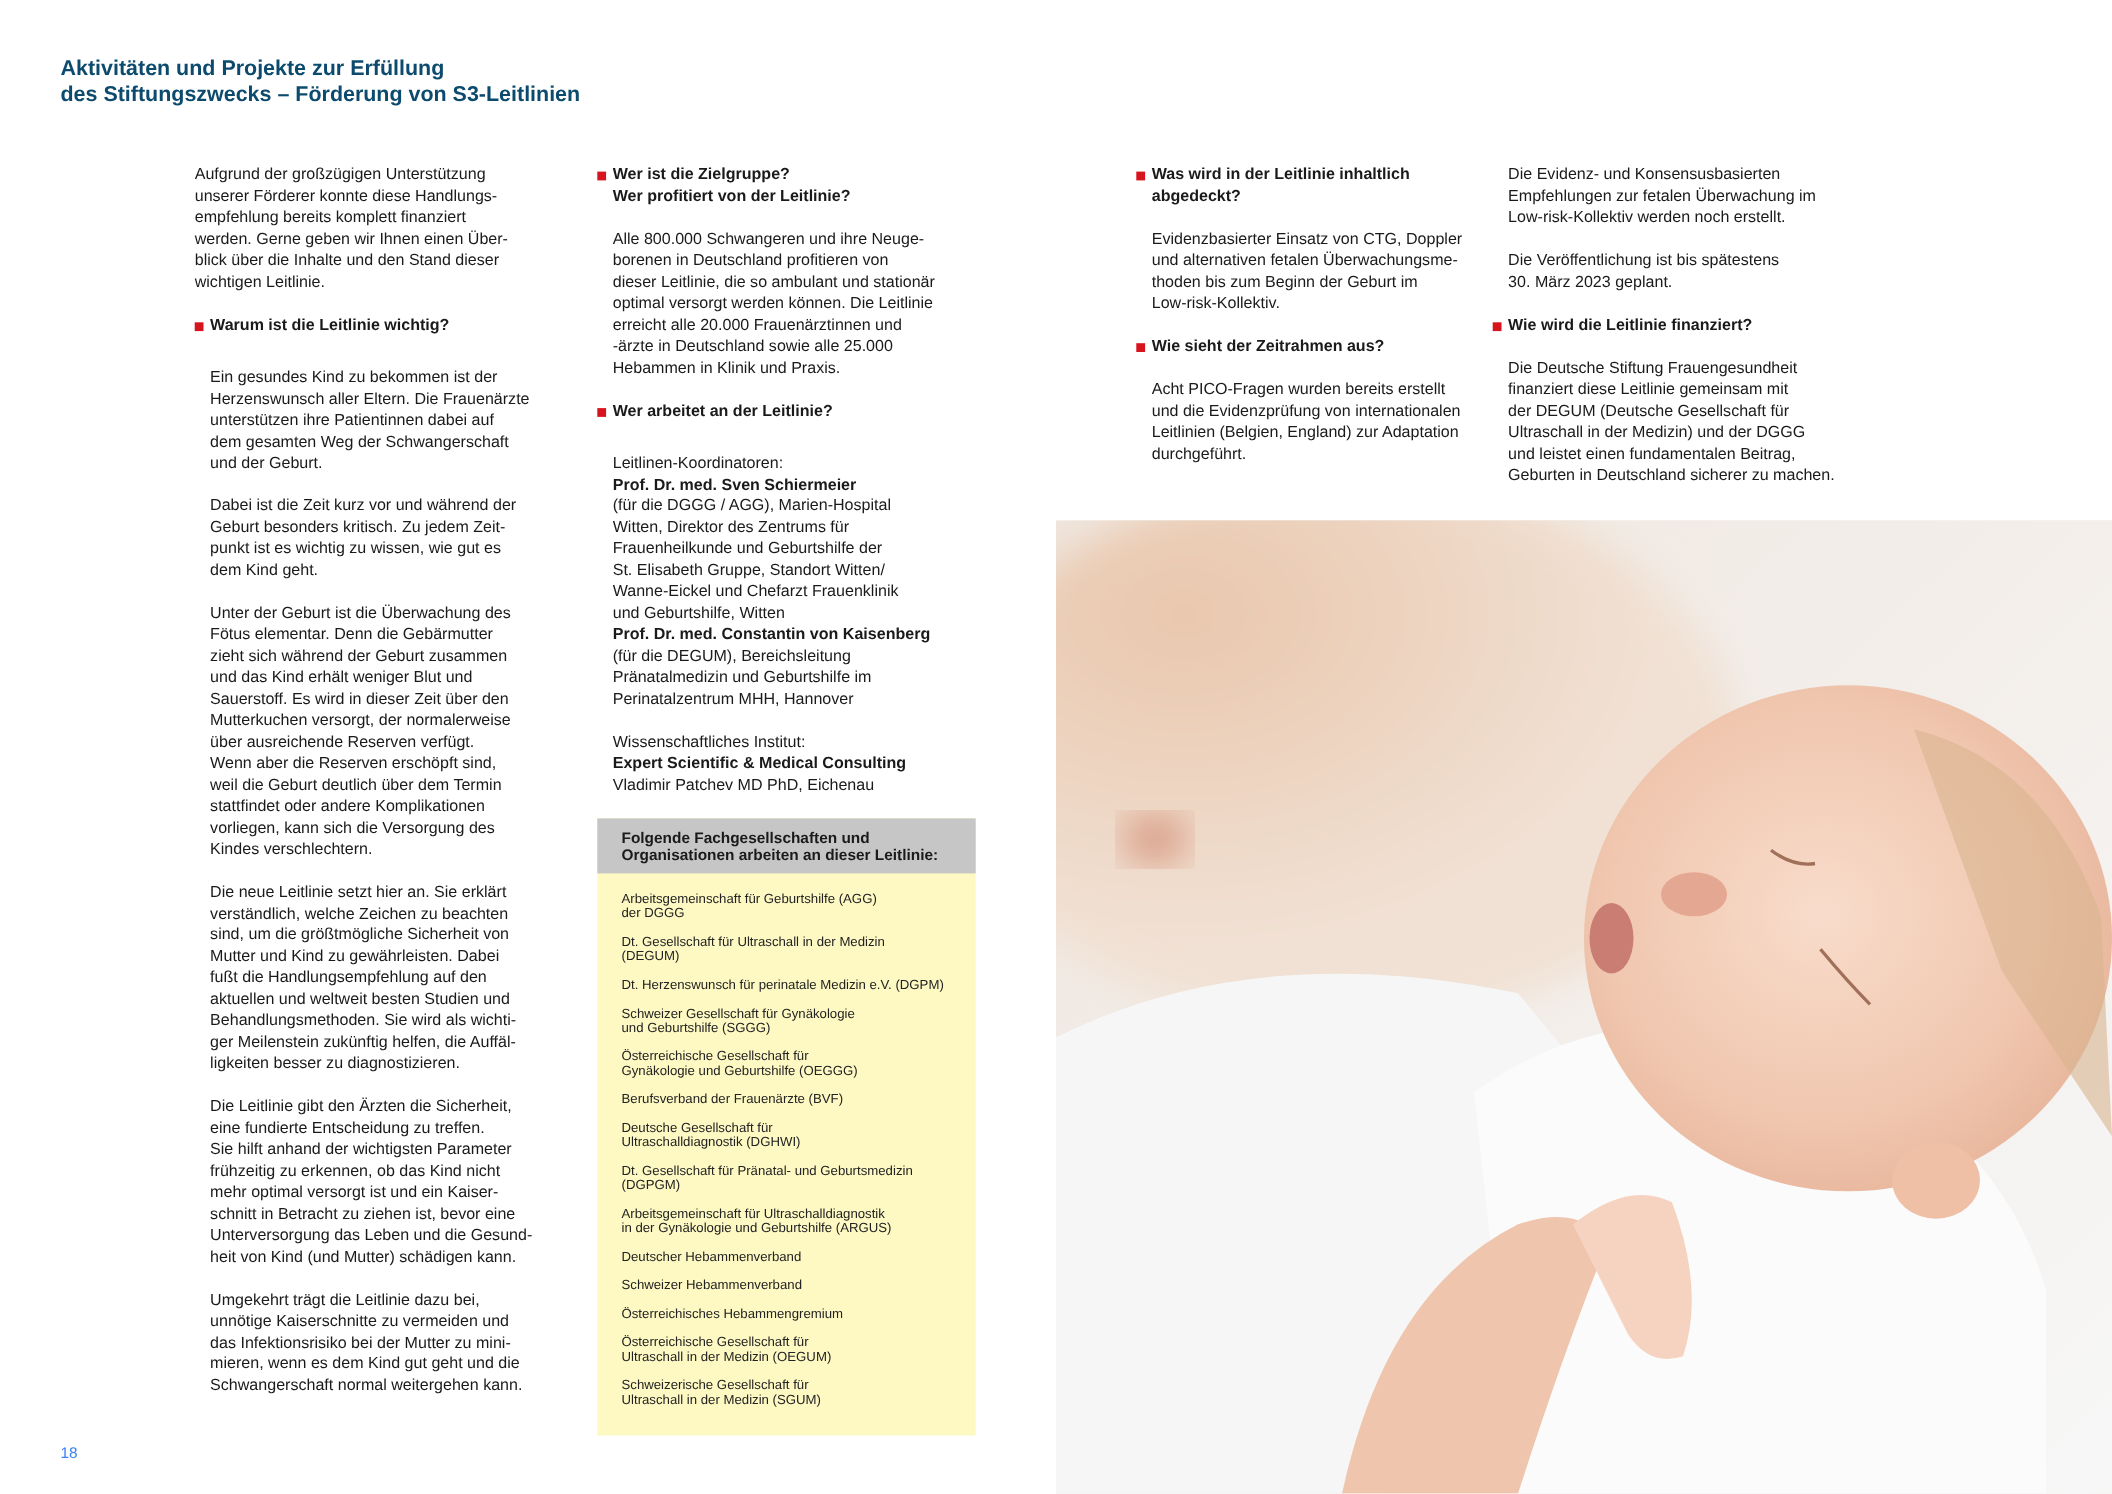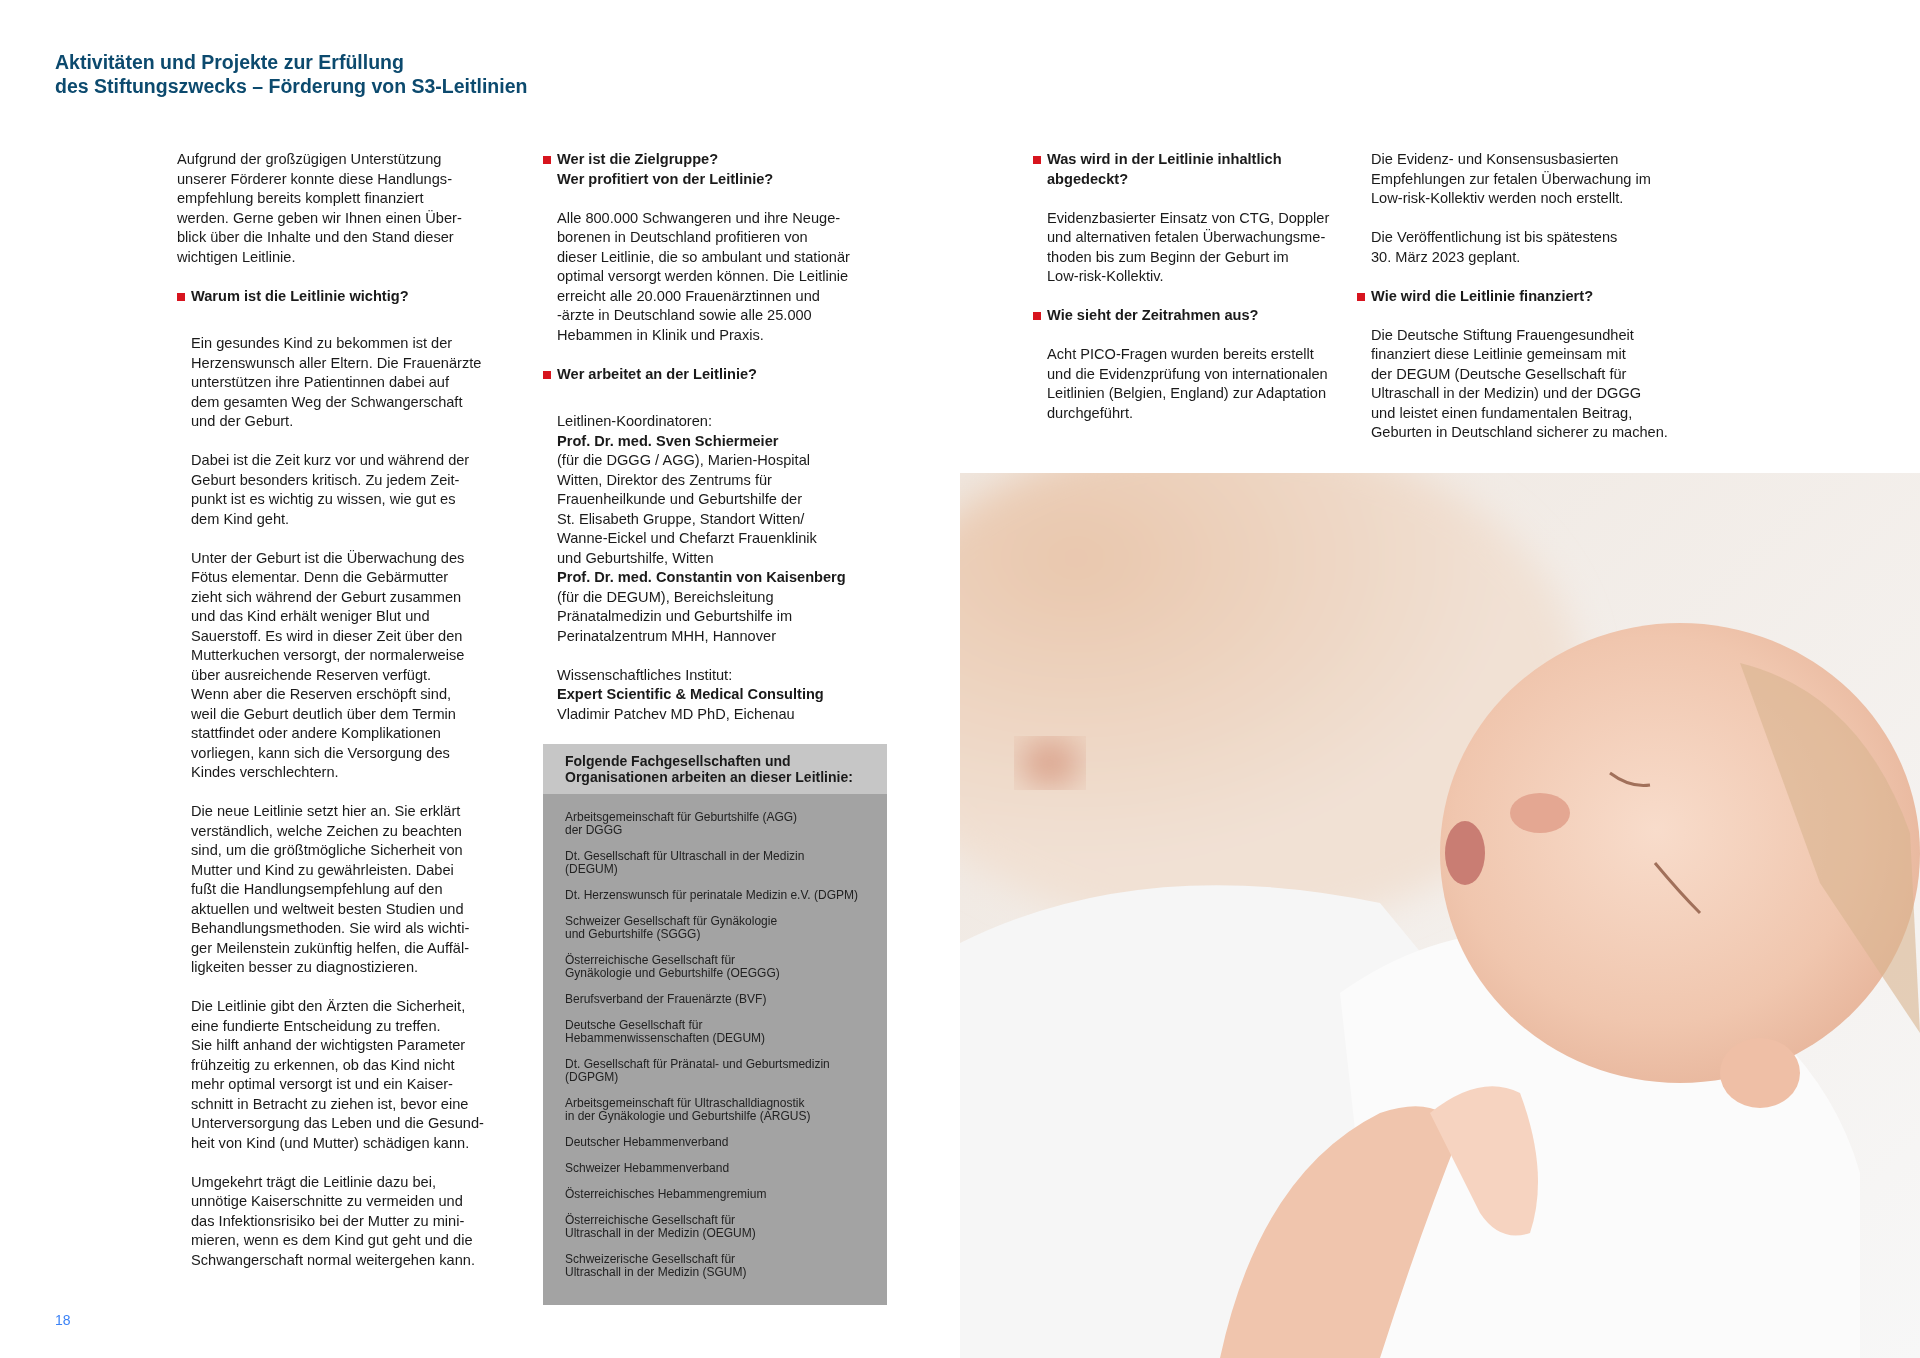--- a/index.html
+++ b/index.html
@@ -22,21 +22,21 @@
   .col3 { left: 1033px; width: 360px; }
   .col4 { left: 1371px; width: 370px; }
   .sec-head { position: relative; padding-left: 14px; font-weight: bold; margin: 0 0 19.5px 0; }
   .bullet {
     position: absolute; left: 0; top: 6px; width: 8px; height: 8px; background: #d7141e;
   }
   .ind { padding-left: 14px; margin-top: 28px; }
   .line { display: block; }
   .org-box {
     position: absolute; left: 543px; top: 744px; width: 344px; height: 561px;
-    background: #a3a3a3;
+    background: #fef9c3;
   }
   .org-head {
     background: #c6c6c6; padding: 9px 20px 9px 22px; font-weight: bold;
     font-size: 14px; line-height: 16px; height: 32px;
   }
   .org-list { padding: 17px 20px 0 22px; list-style: none; margin: 0; }
   .org-list li { font-size: 12px; line-height: 13px; margin-bottom: 13px; color: #222; }
   .org-list li span { display: block; }
   .page-num { position: absolute; left: 55px; top: 1312px; font-size: 14px; color: #3b82f6; }
   .photo {
@@ -182,21 +182,21 @@
       </li>
       <li>
         <span>Österreichische Gesellschaft für</span>
         <span>Gynäkologie und Geburtshilfe (OEGGG)</span>
       </li>
       <li>
         <span>Berufsverband der Frauenärzte (BVF)</span>
       </li>
       <li>
         <span>Deutsche Gesellschaft für</span>
-        <span>Hebammenwissenschaften (DEGUM)</span>
+        <span>Ultraschalldiagnostik (DGHWI)</span>
       </li>
       <li>
         <span>Dt. Gesellschaft für Pränatal- und Geburtsmedizin</span>
         <span>(DGPGM)</span>
       </li>
       <li>
         <span>Arbeitsgemeinschaft für Ultraschalldiagnostik</span>
         <span>in der Gynäkologie und Geburtshilfe (ARGUS)</span>
       </li>
       <li>

